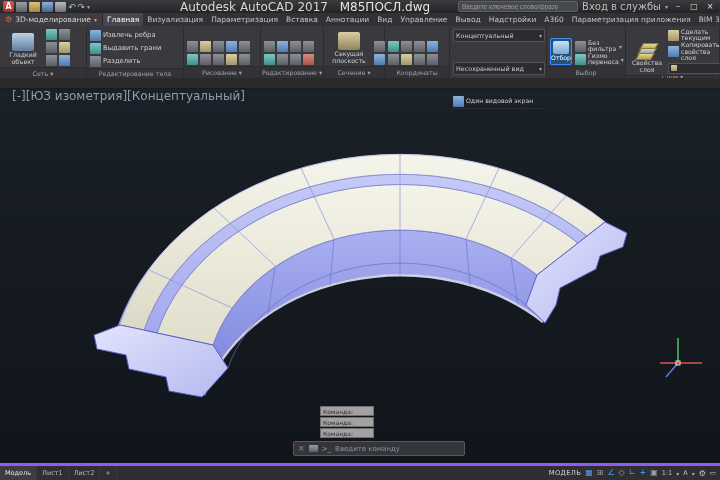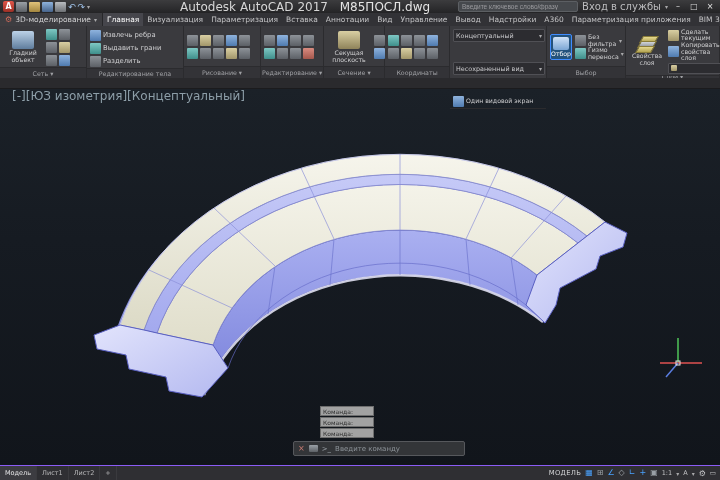--- a/index.html
+++ b/index.html
@@ -34,21 +34,21 @@
     display:flex;align-items:stretch;font-size:7.5px;color:#c4c4c6;z-index:29;white-space:nowrap}
   .wsel{display:flex;align-items:center;gap:3px;background:#3d3d41;padding:0 5px;
     border-right:1px solid #27272a;color:#d2d2d4}
   .wsel .gear{color:#cf6a5a;font-size:8px}
   .tab{padding:0 4px;display:flex;align-items:center}
   .tab.active{background:#46464c;color:#fff}
   
   .ribbon{position:absolute;top:26px;left:0;right:0;height:52px;background:#3a3a3e;
     display:flex;z-index:28}
   .panel{display:flex;flex-direction:column;border-right:1px solid #2b2b2e;min-width:0}
-  .panel-body{flex:1;display:flex;align-items:center;padding:3px 3px 1px;gap:3px}
+  .panel-body{flex:1;display:flex;align-items:flex-end;padding:3px 3px 1px;gap:3px}
   .panel-label{height:11px;background:#333337;color:#9fa0a4;font-size:6.3px;
     display:flex;align-items:center;justify-content:center;border-top:1px solid #2b2b2e;
     overflow:hidden;white-space:nowrap}
   .p-mesh{width:86px}.p-solid{width:96px}.p-draw{width:76px}.p-mod{width:62px}
   .p-sec{width:60px}.p-coord{width:64px}.p-view{width:96px}.p-sel{width:78px}.p-layers{flex:1}
   .bigbtn{display:flex;flex-direction:column;align-items:center;width:40px;gap:1px;flex:none}
   .bicon{width:22px;height:18px;border-radius:2px;background:linear-gradient(#c9cdd2,#7c8086)}
   .bicon.mesh{background:linear-gradient(#bcd2e8,#5f7d9d)}
   .bicon.sect{background:linear-gradient(#d9cfa3,#8f835a)}
   .blabel{font-size:6.2px;color:#d0d0d2;text-align:center;line-height:1.1}
@@ -93,21 +93,21 @@
   .cmd-chip{width:48px;height:8px;background:#a2a2a2;color:#2c2c2c;font-size:6px;
     display:flex;align-items:center;padding:0 2px;border:1px solid #6e6e6e}
   .cmdbar{position:absolute;left:293px;bottom:10px;width:162px;height:13px;background:#333538;
     border:1px solid #56585c;border-radius:2px;display:flex;align-items:center;
     font-size:7px;color:#9aa0a6;gap:4px;padding:0 4px;z-index:4}
   .cmd-x{color:#c97c72;font-size:8px}
   .cmd-wrench{width:9px;height:7px;background:linear-gradient(#9aa0a6,#5d6166);border-radius:1px}
   .cmd-prompt{color:#8e949a;white-space:nowrap}
   
   .statusbar{position:absolute;bottom:0;left:0;right:0;height:14px;background:#2f2f33;
-    border-top:1px solid #8b5cf6;display:flex;align-items:flex-end;font-size:6.5px;
+    border-top:3px solid #8b5cf6;display:flex;align-items:flex-end;font-size:6.5px;
     color:#b9b9bb;z-index:30}
   .lt-chip{padding:0 5px;height:100%;display:flex;align-items:center;border-right:1px solid #3a3a3e}
   .lt-chip.cur{background:#3c3c41;color:#e6e6e8}
   .right-cluster{margin-left:auto;display:flex;align-items:center;gap:4px;padding-right:4px}
   .space-label{color:#cfd0d2;font-size:6.8px;letter-spacing:.3px}
   .tog{font-size:8px;color:#9aa0a6;line-height:14px}
   .tog.on{color:#4aa3ff}
   .chip{color:#c2c3c5}
   .gearbtn{color:#c2c3c5;font-size:8px}
 </style>

